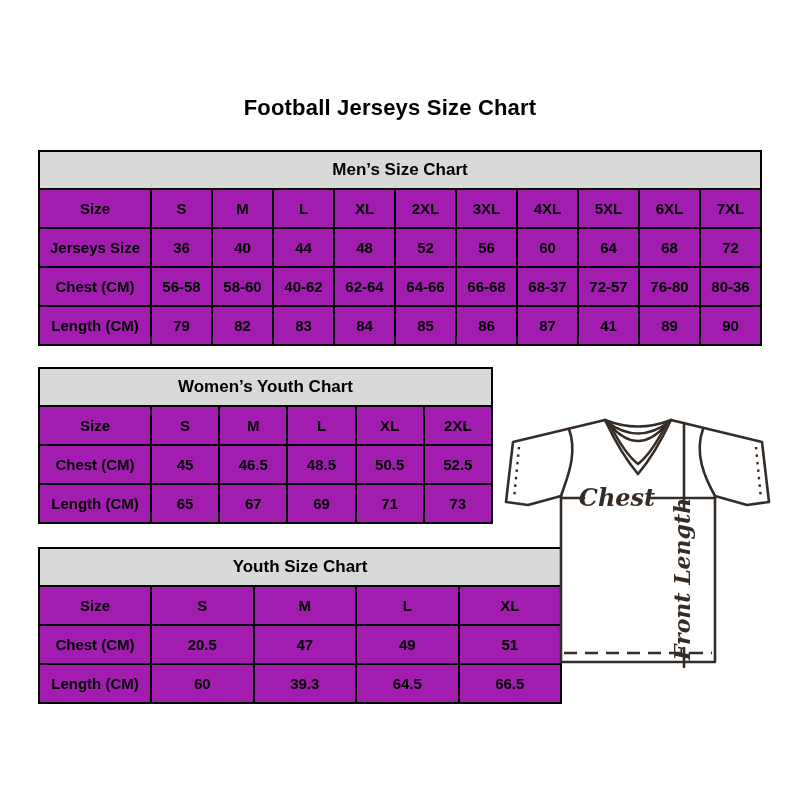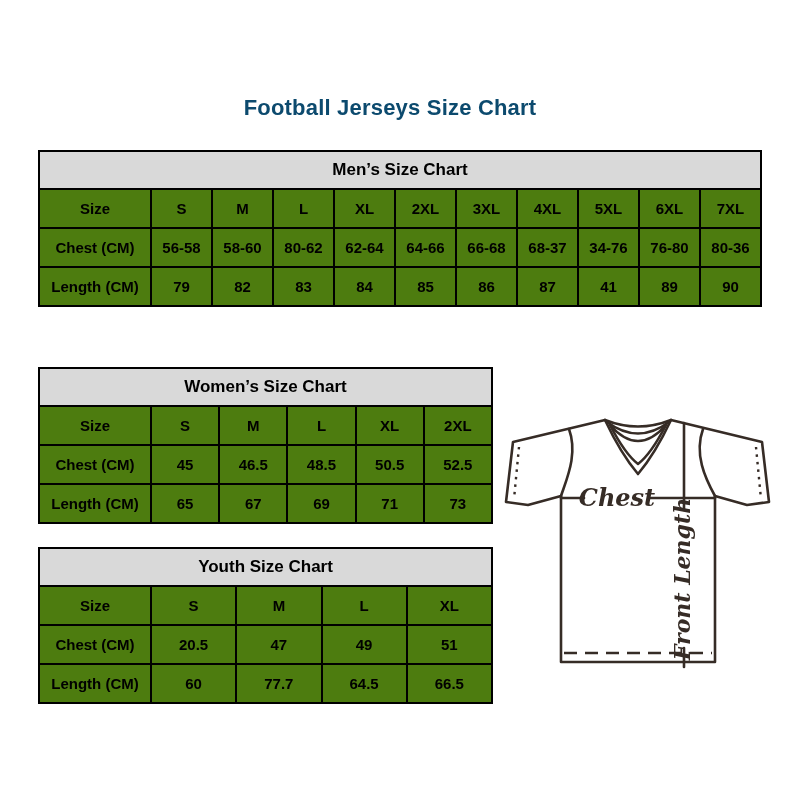--- a/index.html
+++ b/index.html
@@ -3,38 +3,38 @@
 <meta charset="utf-8">
 <style>
   html,body{margin:0;padding:0;}
   body{
     width:800px;height:800px;background:#ffffff;position:relative;overflow:hidden;
     font-family:"Liberation Sans",sans-serif;color:#000;
   }
   .page{position:absolute;inset:0;}
   .title{
     position:absolute;top:95px;left:0;width:780px;margin:0;
-    text-align:center;font-size:22px;font-weight:bold;color:#0c4a6e;
+    text-align:center;font-size:22px;font-weight:bold;color:#000000;
     letter-spacing:.2px;
   }
   table.size-table{
     position:absolute;border-collapse:collapse;table-layout:fixed;
-    background:#4d7c0f;
+    background:#a21caf;
   }
   table.size-table th,table.size-table td{
     border:2px solid #000;text-align:center;vertical-align:middle;
     font-weight:bold;color:#000;padding:0;overflow:hidden;white-space:nowrap;
   }
   th.tbl-title{
     background:#d9d9d9;height:36px;font-size:17px;
   }
   table.size-table td{height:37px;font-size:15px;}
   #men-table{left:38px;top:150px;width:724px;}
   #women-table{left:38px;top:367px;width:455px;}
-  #youth-table{left:38px;top:547px;width:455px;padding-left:12px;}
+  #youth-table{left:38px;top:547px;width:524px;padding-left:12px;}
   #jersey{position:absolute;left:500px;top:406px;width:280px;height:270px;}
   .jersey-line{fill:none;stroke:#362c26;stroke-width:2.6;stroke-linejoin:round;stroke-linecap:round;}
   .jersey-dotted{fill:none;stroke:#362c26;stroke-width:2.4;stroke-dasharray:2.5 5;stroke-linecap:butt;}
   .jersey-dashed{fill:none;stroke:#362c26;stroke-width:2.6;stroke-dasharray:13 8;stroke-linecap:butt;}
   .measure-label{
     font-family:"DejaVu Serif",serif;font-style:italic;font-weight:bold;
     fill:#362c26;
   }
 </style>
 </head>
@@ -61,29 +61,42 @@
           <td>L</td>
           <td>XL</td>
           <td>2XL</td>
           <td>3XL</td>
           <td>4XL</td>
           <td>5XL</td>
           <td>6XL</td>
           <td>7XL</td>
         </tr>
         <tr>
+          <td>Jerseys Size</td>
+          <td>36</td>
+          <td>40</td>
+          <td>44</td>
+          <td>48</td>
+          <td>52</td>
+          <td>56</td>
+          <td>60</td>
+          <td>64</td>
+          <td>68</td>
+          <td>72</td>
+        </tr>
+        <tr>
           <td>Chest (CM)</td>
           <td>56-58</td>
           <td>58-60</td>
-          <td>80-62</td>
+          <td>40-62</td>
           <td>62-64</td>
           <td>64-66</td>
           <td>66-68</td>
           <td>68-37</td>
-          <td>34-76</td>
+          <td>72-57</td>
           <td>76-80</td>
           <td>80-36</td>
         </tr>
         <tr>
           <td>Length (CM)</td>
           <td>79</td>
           <td>82</td>
           <td>83</td>
           <td>84</td>
           <td>85</td>
@@ -95,21 +108,21 @@
         </tr>
       </tbody>
   </table>
 
   <table class="size-table" id="women-table">
     <colgroup>
       <col style="width:112px">
     </colgroup>
     <thead>
       <tr>
-        <th colspan="6" class="tbl-title">Women’s Size Chart</th>
+        <th colspan="6" class="tbl-title">Women’s Youth Chart</th>
       </tr>
     </thead>
     <tbody>
         <tr>
           <td>Size</td>
           <td>S</td>
           <td>M</td>
           <td>L</td>
           <td>XL</td>
           <td>2XL</td>
@@ -153,21 +166,21 @@
         <tr>
           <td>Chest (CM)</td>
           <td>20.5</td>
           <td>47</td>
           <td>49</td>
           <td>51</td>
         </tr>
         <tr>
           <td>Length (CM)</td>
           <td>60</td>
-          <td>77.7</td>
+          <td>39.3</td>
           <td>64.5</td>
           <td>66.5</td>
         </tr>
       </tbody>
   </table>
 
   <svg id="jersey" viewBox="0 0 280 270">
 
     <path class="jersey-line" d="M105,14 L13,36 L6,96 L28,99 L61,90"></path>
     <path class="jersey-line" d="M171,14 L262,36 L269,96 L247,99 L215,90"></path>

